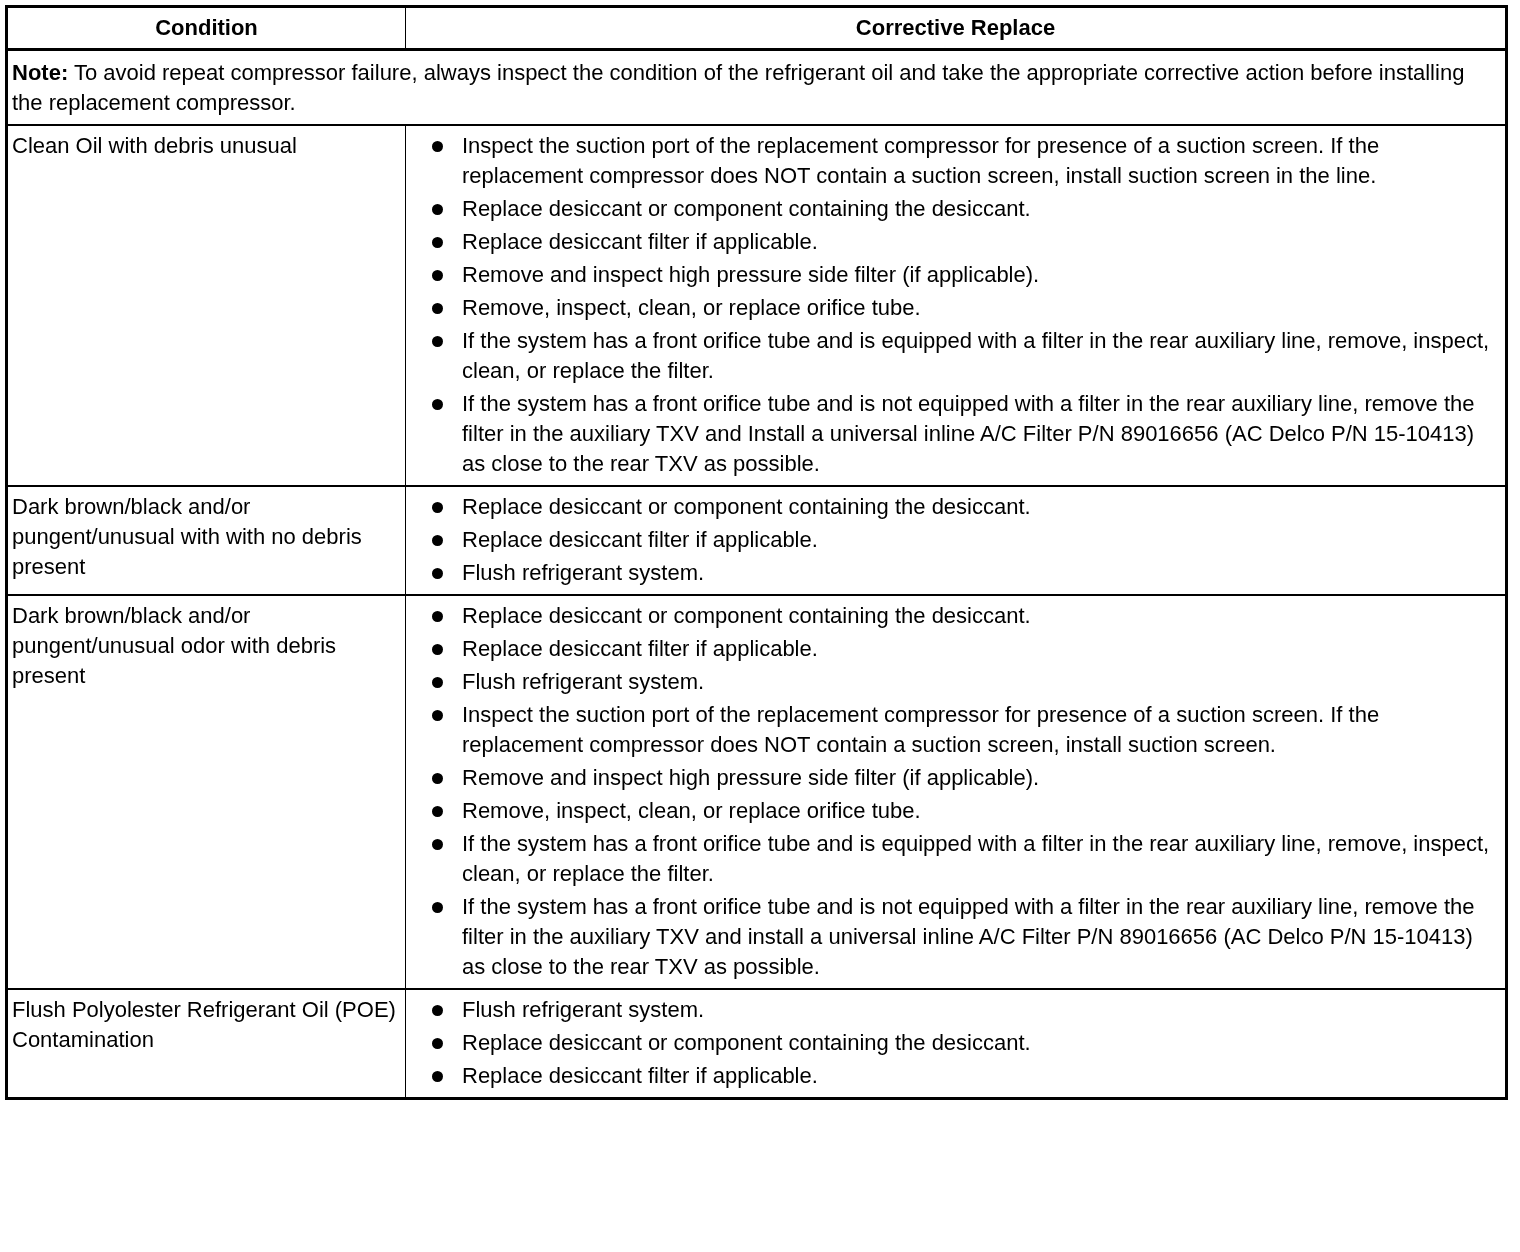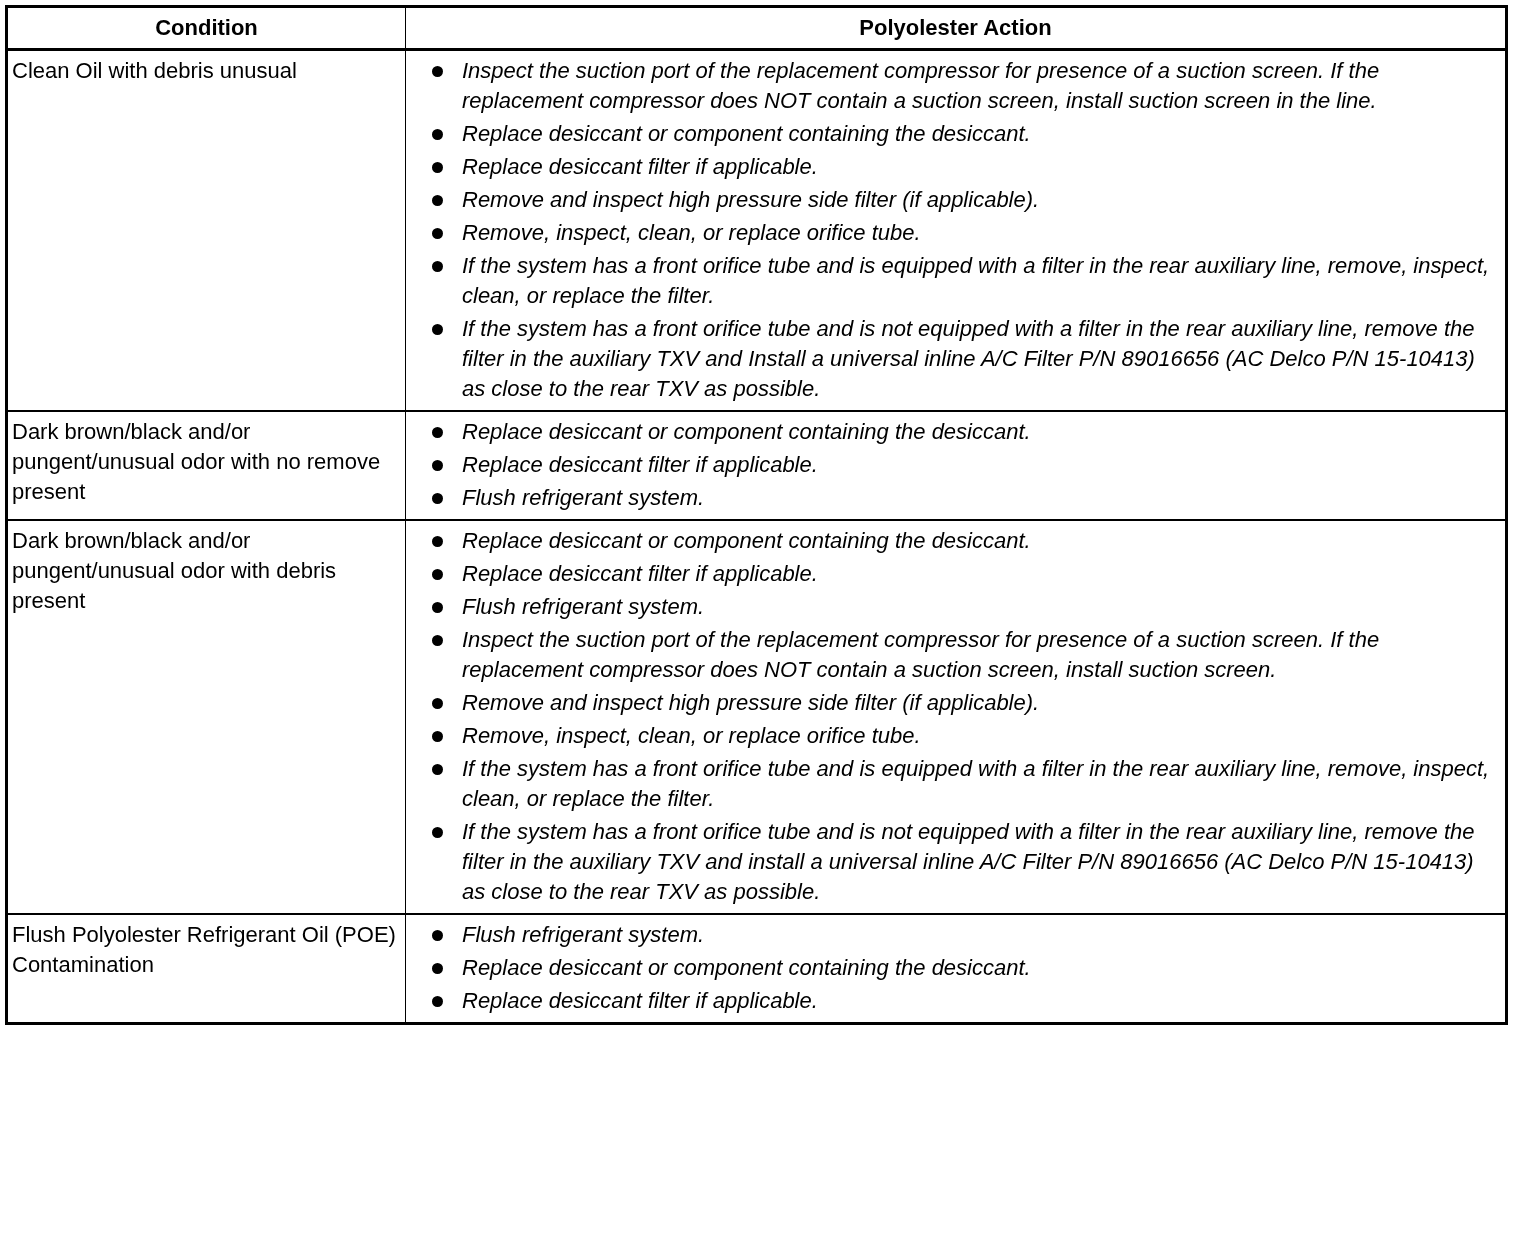--- a/index.html
+++ b/index.html
@@ -48,21 +48,20 @@
     .cond-cell {
       padding: 5px 4px 6px 4px !important;
     }
     .act-cell {
       padding: 5px 4px 6px 4px !important;
     }
     .act-list {
       list-style: none;
       margin: 0;
       padding: 0;
-      font-style: italic;
     }
     .act-list li {
       position: relative;
       padding-left: 52px;
       padding-right: 8px;
       margin-bottom: 3px;
     }
     .act-list li:last-child { margin-bottom: 0; }
     .bullet {
       position: absolute;
@@ -79,43 +78,46 @@
 <body>
 
 <table class="doc-table">
   <colgroup>
       <col class="c1">
       <col class="c2">
     </colgroup>
   <thead>
     <tr>
       <th>Condition</th>
-      <th>Polyolester Action</th>
+      <th>Corrective Replace</th>
     </tr>
   </thead>
   <tbody>
+    <tr class="row-normal">
+      <td colspan="2" class="note-cell"><span class="note-label">Note:</span><span> To avoid repeat compressor failure, always inspect the condition of the refrigerant oil and take the appropriate corrective action before installing the replacement compressor.</span></td>
+    </tr>
 
 
     <tr class="row-normal">
       <td class="cond-cell">Clean Oil with debris unusual</td>
       <td class="act-cell">
         <ul class="act-list">
           <li><span class="bullet"></span><span>Inspect the suction port of the replacement compressor for presence of a suction screen. If the replacement compressor does NOT contain a suction screen, install suction screen in the line.</span></li>
           <li><span class="bullet"></span><span>Replace desiccant or component containing the desiccant.</span></li>
           <li><span class="bullet"></span><span>Replace desiccant filter if applicable.</span></li>
           <li><span class="bullet"></span><span>Remove and inspect high pressure side filter (if applicable).</span></li>
           <li><span class="bullet"></span><span>Remove, inspect, clean, or replace orifice tube.</span></li>
           <li><span class="bullet"></span><span>If the system has a front orifice tube and is equipped with a filter in the rear auxiliary line, remove, inspect, clean, or replace the filter.</span></li>
           <li><span class="bullet"></span><span>If the system has a front orifice tube and is not equipped with a filter in the rear auxiliary line, remove the filter in the auxiliary TXV and Install a universal inline A/C Filter P/N 89016656 (AC Delco P/N 15-10413) as close to the rear TXV as possible.</span></li>
         </ul>
       </td>
     </tr>
 
     <tr class="row-normal">
-      <td class="cond-cell">Dark brown/black and/or pungent/unusual odor with no remove present</td>
+      <td class="cond-cell">Dark brown/black and/or pungent/unusual with with no debris present</td>
       <td class="act-cell">
         <ul class="act-list">
           <li><span class="bullet"></span><span>Replace desiccant or component containing the desiccant.</span></li>
           <li><span class="bullet"></span><span>Replace desiccant filter if applicable.</span></li>
           <li><span class="bullet"></span><span>Flush refrigerant system.</span></li>
         </ul>
       </td>
     </tr>
 
     <tr class="row-normal">

